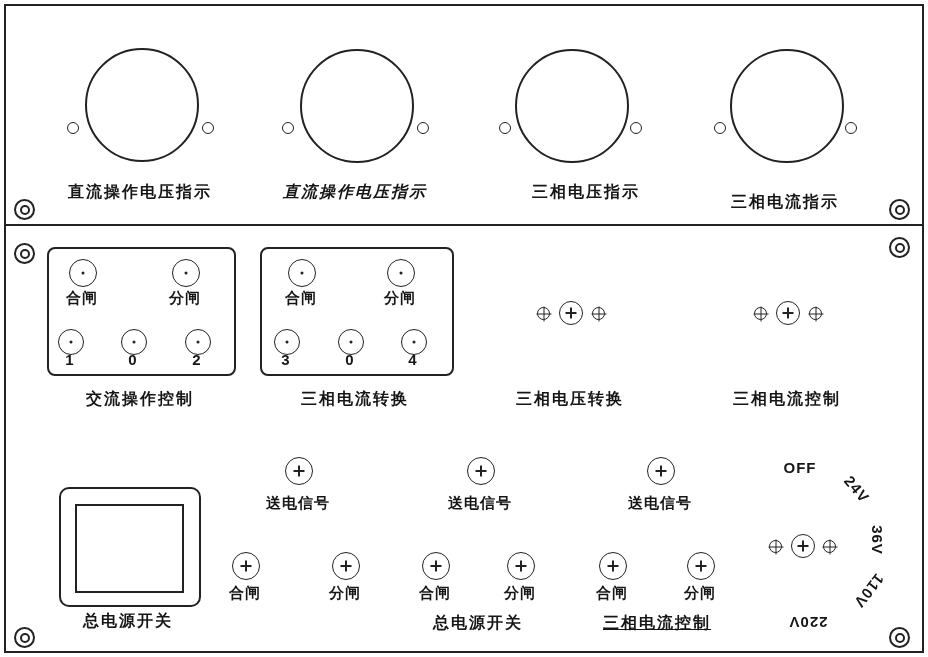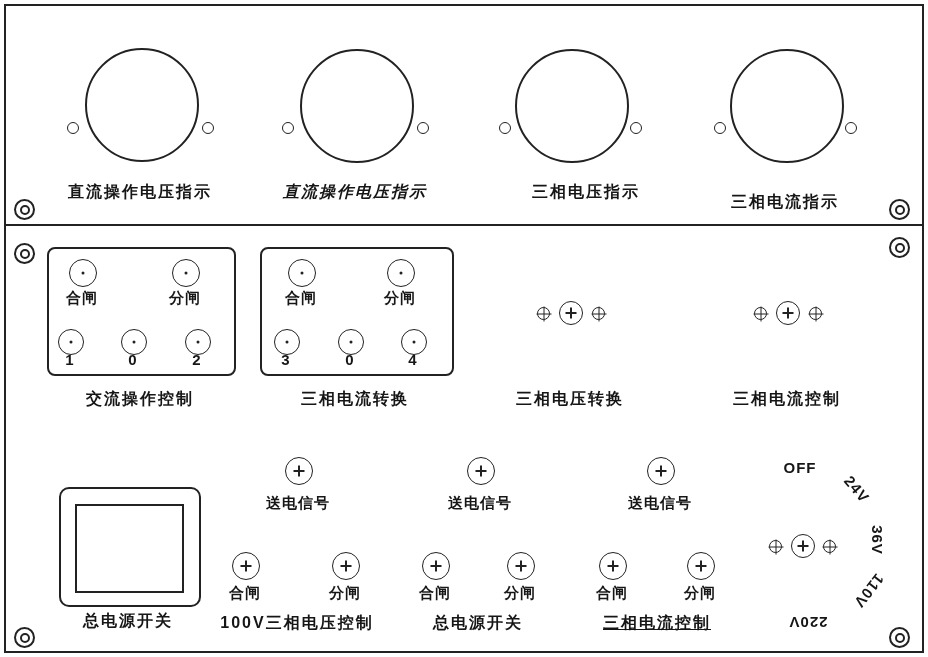--- a/index.html
+++ b/index.html
@@ -114,21 +114,20 @@
   <div class="lbl-s" style="left:298px;top:494px;">送电信号</div>
   <div class="circle thin plus" style="left:467px;top:457px;width:26px;height:26px;"></div>
   <div class="lbl-s" style="left:480px;top:494px;">送电信号</div>
   <div class="circle thin plus" style="left:647px;top:457px;width:26px;height:26px;"></div>
   <div class="lbl-s" style="left:660px;top:494px;">送电信号</div>
 
   <div class="circle thin plus" style="left:232px;top:552px;width:26px;height:26px;"></div>
   <div class="circle thin plus" style="left:332px;top:552px;width:26px;height:26px;"></div>
   <div class="lbl-s" style="left:245px;top:584px;">合闸</div>
   <div class="lbl-s" style="left:345px;top:584px;">分闸</div>
-  <div class="lbl" style="left:297px;top:613px;">100V三相电压控制</div>
 
   <div class="circle thin plus" style="left:422px;top:552px;width:26px;height:26px;"></div>
   <div class="circle thin plus" style="left:507px;top:552px;width:26px;height:26px;"></div>
   <div class="lbl-s" style="left:435px;top:584px;">合闸</div>
   <div class="lbl-s" style="left:520px;top:584px;">分闸</div>
   <div class="lbl" style="left:478px;top:613px;">总电源开关</div>
 
   <div class="circle thin plus" style="left:599px;top:552px;width:26px;height:26px;"></div>
   <div class="circle thin plus" style="left:687px;top:552px;width:26px;height:26px;"></div>
   <div class="lbl-s" style="left:612px;top:584px;">合闸</div>

